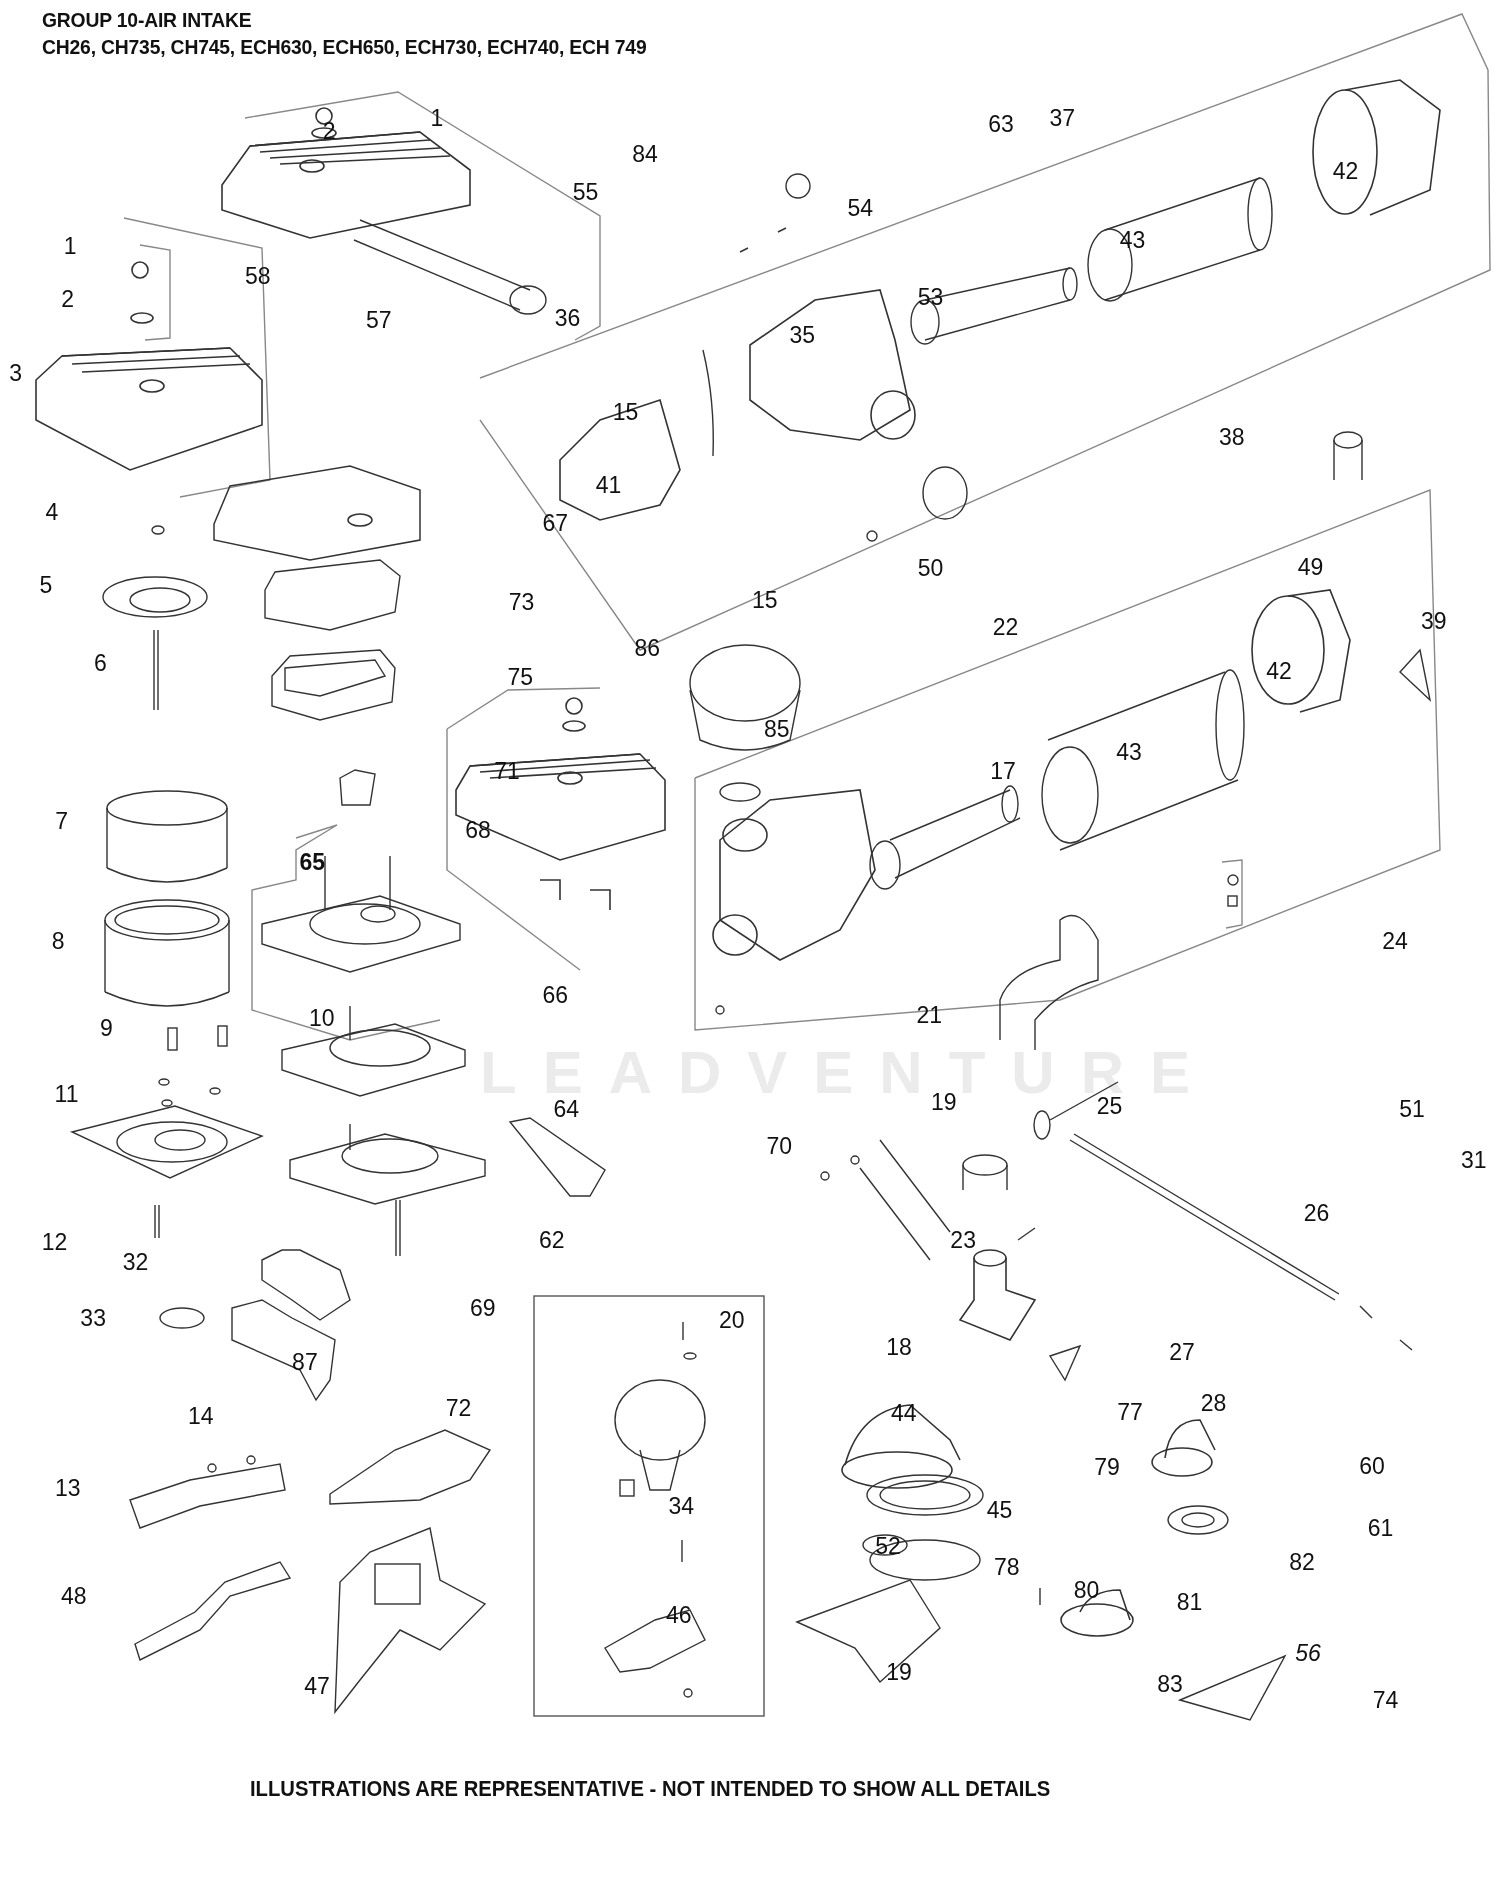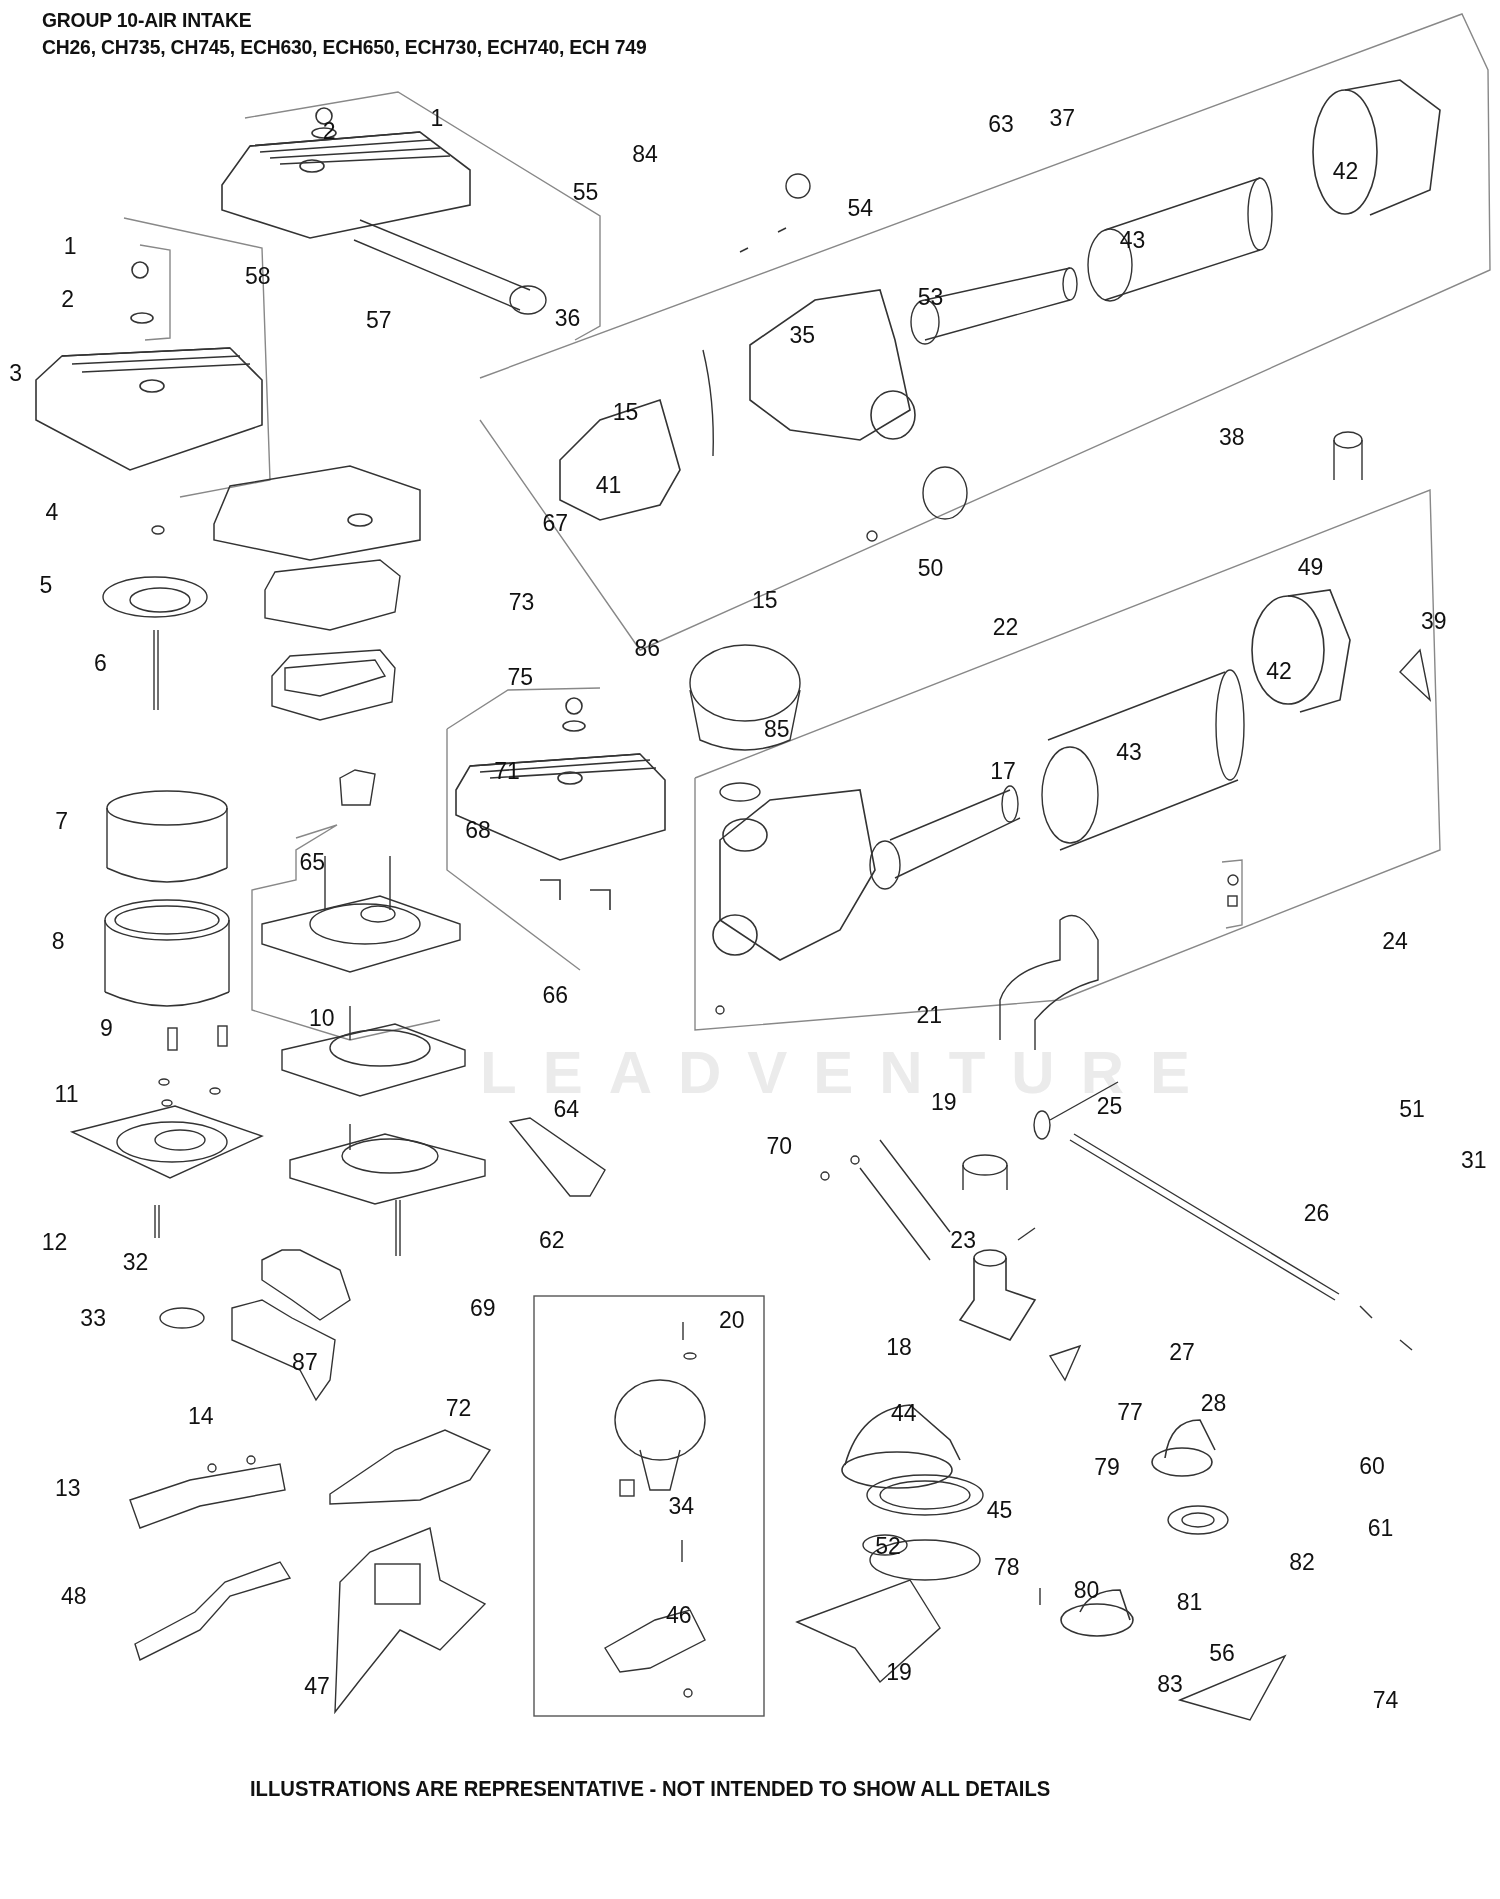--- a/index.html
+++ b/index.html
@@ -349,21 +349,21 @@
     <div class="lbl" style="left: 15.73px; top: 373px;">3</div>
     <div class="lbl" style="left: 52.03px; top: 512px;">4</div>
     <div class="lbl" style="left: 555.39px; top: 523px;">67</div>
     <div class="lbl" style="left: 45.98px; top: 585px;">5</div>
     <div class="lbl" style="left: 521.51px; top: 602px;">73</div>
     <div class="lbl" style="left: 100.43px; top: 663px;">6</div>
     <div class="lbl" style="left: 520.3px; top: 677px;">75</div>
     <div class="lbl" style="left: 506.99px; top: 771px;">71</div>
     <div class="lbl" style="left: 61.71px; top: 821px;">7</div>
     <div class="lbl" style="left: 477.95px; top: 830px;">68</div>
-    <div class="lbl" style="left: 312.18px; top: 862px;">65</div>
+    <div class="lbl" style="left: 312.18px; top: 862px; font-weight: bold;">65</div>
     <div class="lbl" style="left: 58.08px; top: 941px;">8</div>
     <div class="lbl" style="left: 555.39px; top: 995px;">66</div>
     <div class="lbl" style="left: 106.48px; top: 1028px;">9</div>
     <div class="lbl" style="left: 321.86px; top: 1018px;">10</div>
     <div class="lbl" style="left: 66.55px; top: 1094px;">11</div>
     <div class="lbl" style="left: 566.28px; top: 1109px;">64</div>
     <div class="lbl" style="left: 779.24px; top: 1146px;">70</div>
     <div class="lbl" style="left: 54.45px; top: 1242px;">12</div>
     <div class="lbl" style="left: 551.76px; top: 1240px;">62</div>
     <div class="lbl" style="left: 135.52px; top: 1262px;">32</div>
@@ -413,18 +413,18 @@
     <div class="lbl" style="left: 1372.14px; top: 1466px;">60</div>
     <div class="lbl" style="left: 681.23px; top: 1506px;">34</div>
     <div class="lbl" style="left: 999.46px; top: 1510px;">45</div>
     <div class="lbl" style="left: 1380.61px; top: 1528px;">61</div>
     <div class="lbl" style="left: 888.14px; top: 1546px;">52</div>
     <div class="lbl" style="left: 1006.72px; top: 1567px;">78</div>
     <div class="lbl" style="left: 1301.96px; top: 1562px;">82</div>
     <div class="lbl" style="left: 1086.58px; top: 1590px;">80</div>
     <div class="lbl" style="left: 1189.43px; top: 1602px;">81</div>
     <div class="lbl" style="left: 678.81px; top: 1615px;">46</div>
-    <div class="lbl" style="left: 1222px; top: 1653px;">56</div>
+    <div class="lbl" style="left: 1308px; top: 1653px; font-style: italic;">56</div>
     <div class="lbl" style="left: 1170.07px; top: 1684px;">83</div>
     <div class="lbl" style="left: 899.03px; top: 1672px;">19</div>
     <div class="lbl" style="left: 1385.45px; top: 1700px;">74</div>
   </div>
 <div id="footer">ILLUSTRATIONS ARE REPRESENTATIVE - NOT INTENDED TO SHOW ALL DETAILS</div>
 
 </body></html>

